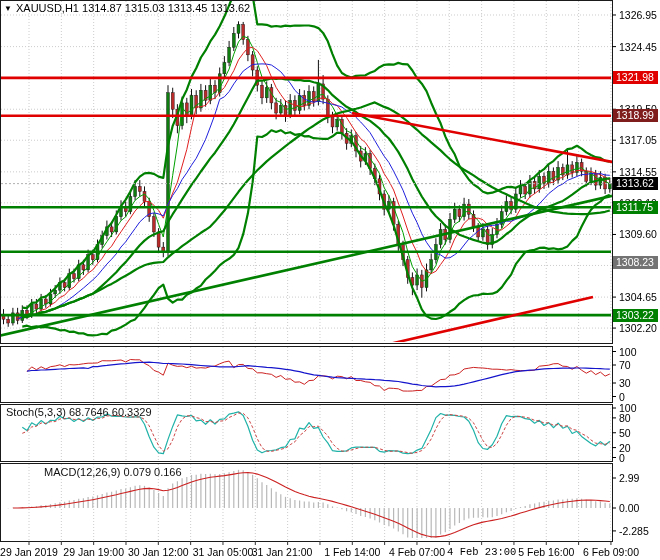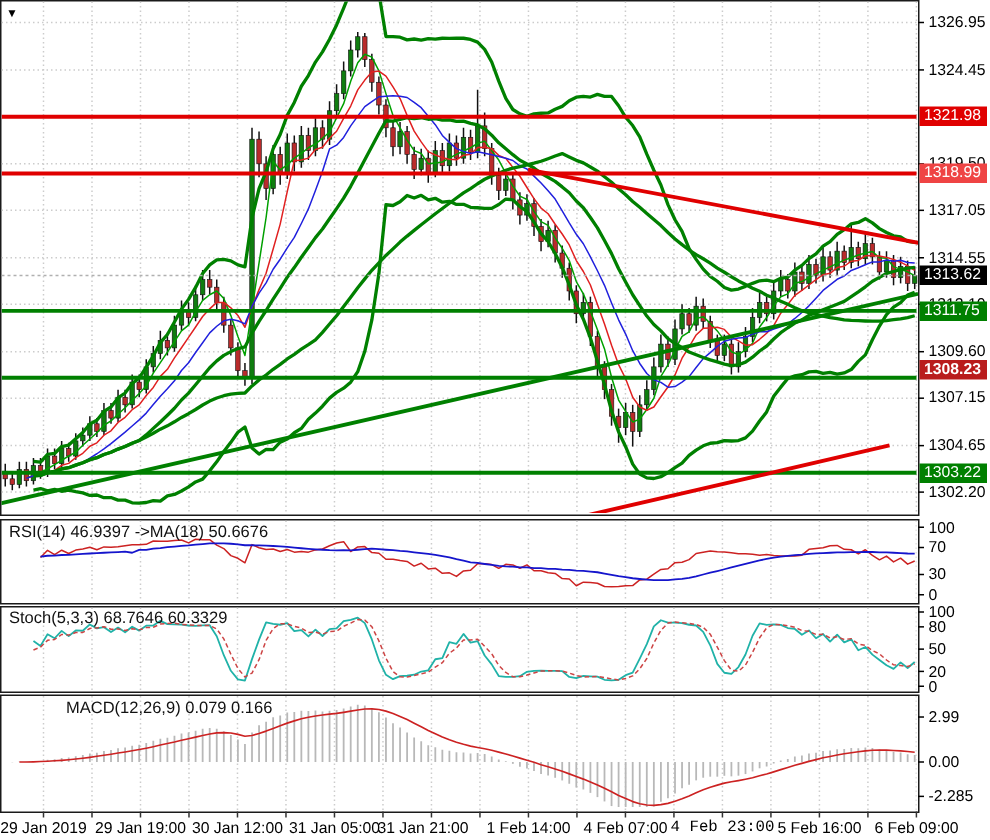--- a/index.html
+++ b/index.html
@@ -606,39 +606,39 @@
         <line x1="449.28999999999996" y1="541" x2="449.28999999999996" y2="545" stroke="#333"></line>
         <line x1="481.62" y1="541" x2="481.62" y2="545" stroke="#333"></line>
         <line x1="513.95" y1="541" x2="513.95" y2="545" stroke="#333"></line>
         <line x1="546.28" y1="541" x2="546.28" y2="545" stroke="#333"></line>
         <line x1="578.61" y1="541" x2="578.61" y2="545" stroke="#333"></line>
         <line x1="610.9399999999999" y1="541" x2="610.9399999999999" y2="545" stroke="#333"></line>
       </g>
     </svg>
 
   <span class="txt caret">▼</span>
-  <span class="txt ind-label" style="left:6px;top:349px;">RSI(14) 46.9397  -&gt;MA(18) 50.6676</span>
+  <span class="txt" style="left:16px;top:2px;">XAUUSD,H1 1314.87 1315.03 1313.45 1313.62</span>
   <span class="txt ind-label" style="left:6px;top:406px;">Stoch(5,3,3) 68.7646 60.3329</span>
   <span class="txt ind-label" style="left:6px;top:466px;padding-left:38px;">MACD(12,26,9) 0.079 0.166</span>
 
   <div id="axis-price">
       <span class="ptick" style="top: 8.99326px;">1326.95</span>
       <span class="ptick" style="top: 40.6175px;">1324.45</span>
       <span class="ptick" style="top: 103.234px;">1319.50</span>
       <span class="ptick" style="top: 134.225px;">1317.05</span>
       <span class="ptick" style="top: 165.85px;">1314.55</span>
       <span class="ptick" style="top: 196.841px;">1312.10</span>
       <span class="ptick" style="top: 228.466px;">1309.60</span>
       <span class="ptick" style="top: 259.457px;">1307.15</span>
       <span class="ptick" style="top: 291.082px;">1304.65</span>
       <span class="ptick" style="top: 322.073px;">1302.20</span>
       <span class="badge" style="top: 71.3623px; background: rgb(224, 0, 0);">1321.98</span>
-      <span class="badge" style="top: 109.185px; background: #ef4444;">1318.99</span>
+      <span class="badge" style="top: 109.185px; background: #7f1d1d;">1318.99</span>
       <span class="badge" style="top: 200.769px; background: rgb(0, 128, 0);">1311.75</span>
-      <span class="badge" style="top: 240px; background: #b91c1c; font-weight: bold;">1308.23</span>
+      <span class="badge" style="top: 256px; background: #737373;">1308.23</span>
       <span class="badge" style="top: 308.671px; background: rgb(0, 128, 0);">1303.22</span>
       <span class="badge" style="top: 177.114px; background: rgb(0, 0, 0);">1313.62</span>
       <span class="itick" style="top: 345.5px;">100</span>
       <span class="itick" style="top: 359px;">70</span>
       <span class="itick" style="top: 377px;">30</span>
       <span class="itick" style="top: 390.5px;">0</span>
       <span class="itick" style="top: 402px;">100</span>
       <span class="itick" style="top: 411.9px;">80</span>
       <span class="itick" style="top: 426.75px;">50</span>
       <span class="itick" style="top: 441.6px;">20</span>

